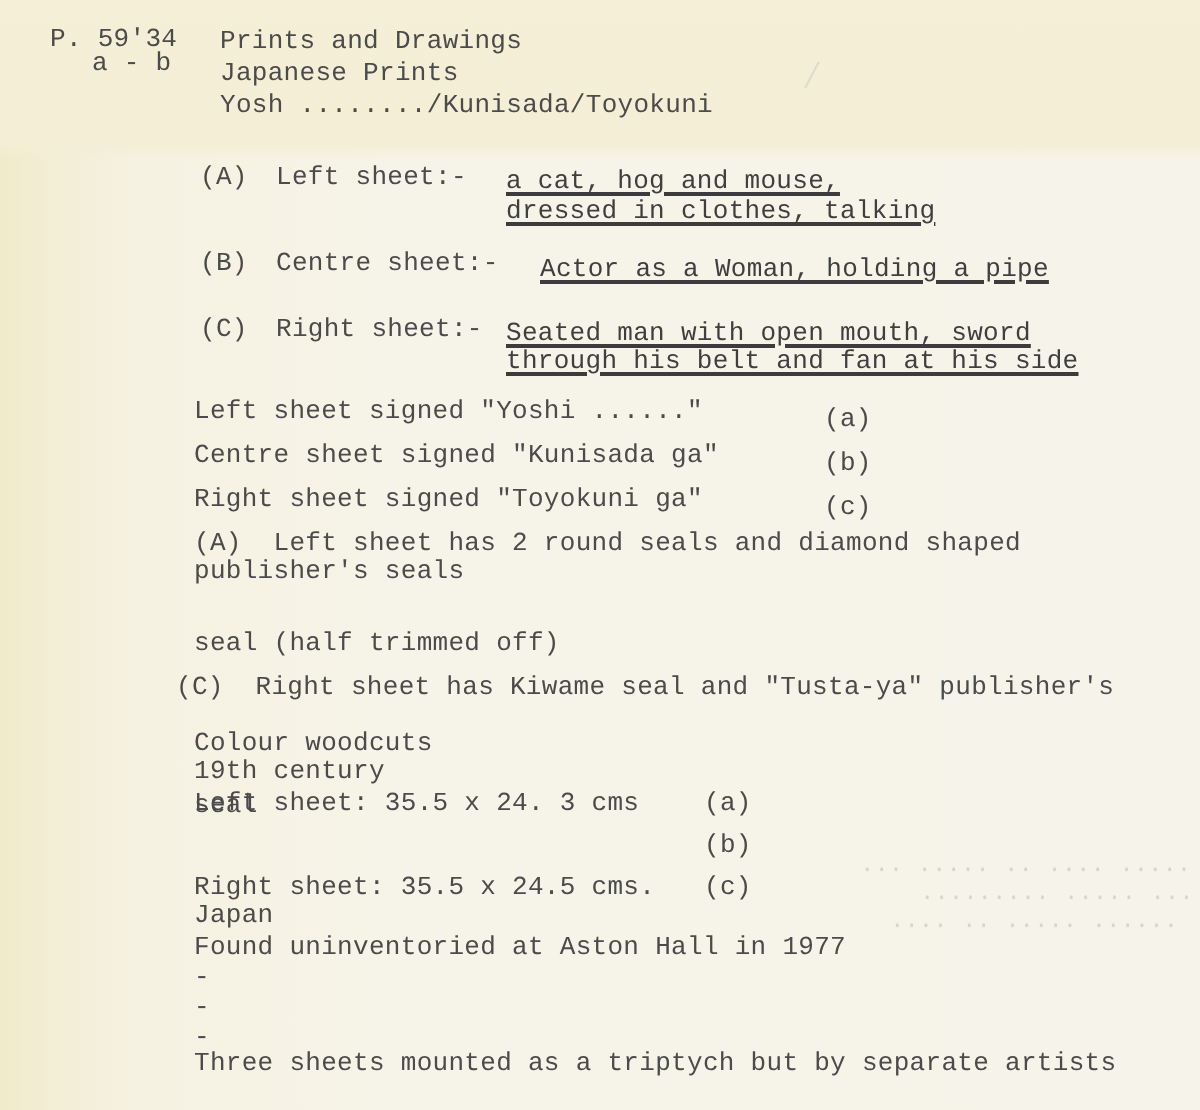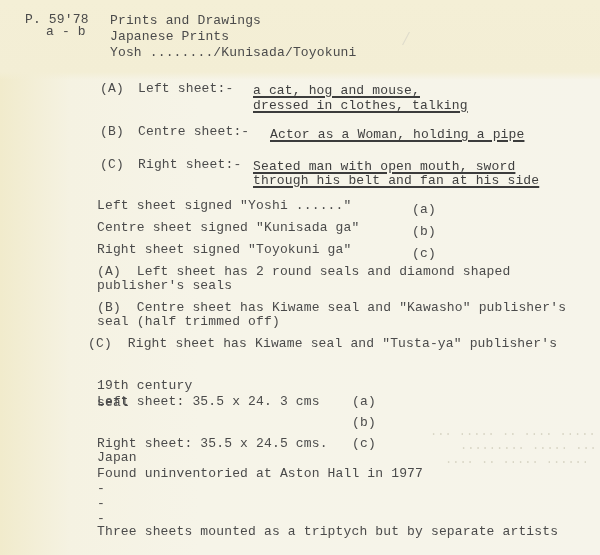--- a/index.html
+++ b/index.html
@@ -34,21 +34,21 @@
 <body>
 
 <div class="page">
   <div class="header-band"></div>
 
   <div class="faint" style="left:400px;top:28px;font-size:20px;color:#dedbcb;">⁄</div>
   <div class="faint" style="left:430px;top:428px;">··· ····· ·· ···· ····· ·· ···</div>
   <div class="faint" style="left:460px;top:442px;">········· ····· ···</div>
   <div class="faint" style="left:445px;top:456px;">···· ·· ····· ······</div>
 
-  <div class="t" style="left:25px;top:13px;">P. 59'78</div>
+  <div class="t" style="left:25px;top:13px;">P. 59'34</div>
   <div class="t" style="left:46px;top:25px;">a - b</div>
 
   <div class="t" style="left:110px;top:14px;">Prints and Drawings</div>
   <div class="t" style="left:110px;top:30px;">Japanese Prints</div>
   <div class="t" style="left:110px;top:46px;">Yosh ......../Kunisada/Toyokuni</div>
 
   <div>
     <div class="t" style="left:100px;top:82px;">(A)</div>
     <div class="t" style="left:138px;top:82px;">Left sheet:-</div>
     <div class="t u" style="left:253px;top:84px;">a cat, hog and mouse,</div>
@@ -70,25 +70,25 @@
 
   <div class="t" style="left:97px;top:199px;">Left sheet signed "Yoshi ......"</div>
   <div class="t" style="left:412px;top:203px;">(a)</div>
   <div class="t" style="left:97px;top:221px;">Centre sheet signed "Kunisada ga"</div>
   <div class="t" style="left:412px;top:225px;">(b)</div>
   <div class="t" style="left:97px;top:243px;">Right sheet signed "Toyokuni ga"</div>
   <div class="t" style="left:412px;top:247px;">(c)</div>
 
   <div class="t" style="left:97px;top:265px;">(A)  Left sheet has 2 round seals and diamond shaped</div>
   <div class="t" style="left:97px;top:279px;">publisher's seals</div>
-  <div class="t" style="left:97px;top:301px;">(B)  Centre sheet has Kiwame seal and "Kawasho" publisher's</div>
   <div class="t" style="left:97px;top:315px;">seal (half trimmed off)</div>
   <div class="t" style="left:88px;top:337px;">(C)  Right sheet has Kiwame seal and "Tusta-ya" publisher's</div>
   <div class="t" style="left:97px;top:351px;margin-top:45px;">seal</div>
 
+  <div class="t" style="left:97px;top:365px;">Colour woodcuts</div>
   <div class="t" style="left:97px;top:379px;">19th century</div>
 
   <div class="t" style="left:97px;top:395px;">Left sheet: 35.5 x 24. 3 cms</div>
   <div class="t" style="left:352px;top:395px;">(a)</div>
   <div class="t" style="left:352px;top:416px;">(b)</div>
   <div class="t" style="left:97px;top:437px;">Right sheet: 35.5 x 24.5 cms.</div>
   <div class="t" style="left:352px;top:437px;">(c)</div>
 
   <div class="t" style="left:97px;top:451px;">Japan</div>
   <div class="t" style="left:97px;top:467px;">Found uninventoried at Aston Hall in 1977</div>

